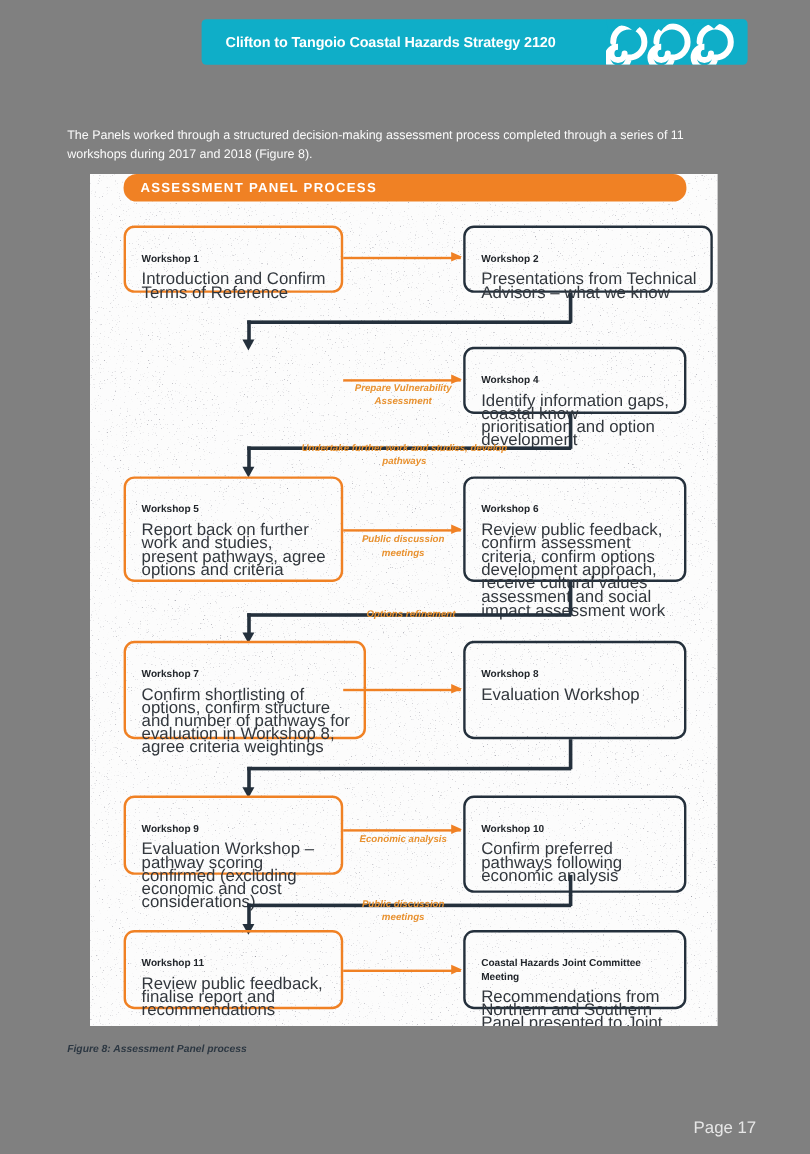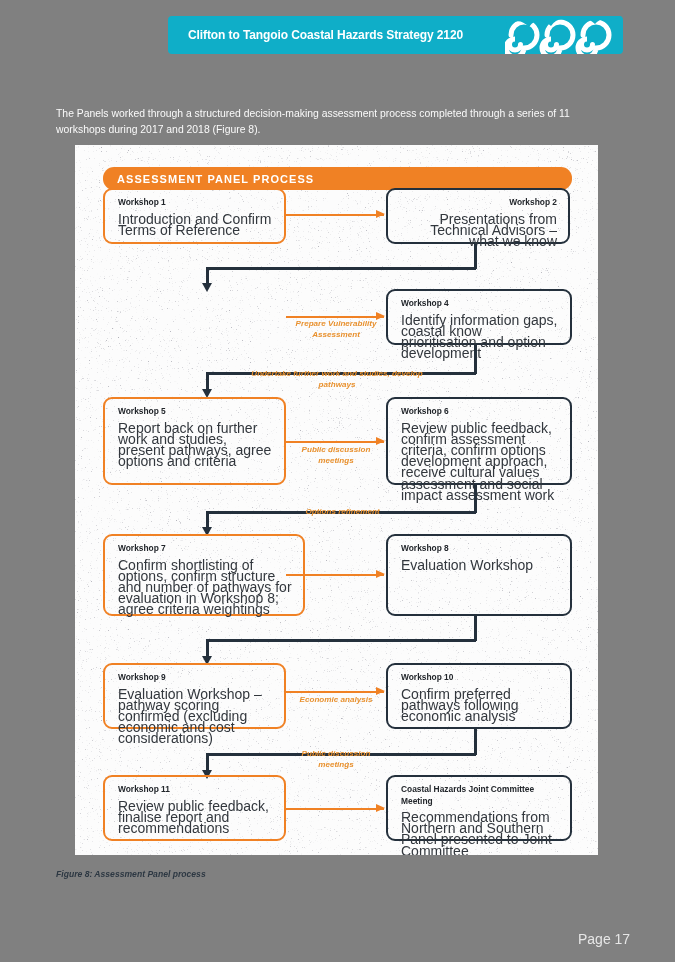--- a/index.html
+++ b/index.html
@@ -56,40 +56,40 @@
     overflow: hidden;
   }
   .speckle {
     position: absolute; inset: 0;
     opacity: .85;
     pointer-events: none;
   }
 
   .title-bar {
     position: absolute;
-    left: 28px; top: 22px;
+    left: 28px; top: 0;
     width: 469px; height: 23px;
     background: #F08124;
     border-radius: 11px;
     display: flex; align-items: center;
   }
   .title-bar span {
     color: #ffffff;
     font-size: 11px;
     font-weight: bold;
     letter-spacing: 1.05px;
     margin-left: 14px;
   }
 
   
   .box {
     position: absolute;
     border-radius: 9px;
     background: transparent;
-    padding: 7px 11px 8px 13px;
+    padding: 20px 11px 8px 13px;
   }
   .box.left  { border: 2.2px solid #F08124; }
   .box.right { border: 2.2px solid #24303C; }
   .box .bt {
     font-size: 8.4px;
     font-weight: bold;
     color: #22262B;
     margin-bottom: 5px;
     line-height: 11.5px;
   }
@@ -185,21 +185,21 @@
 
   <div class="title-bar">
     <span>ASSESSMENT PANEL PROCESS</span>
   </div>
 
   <div class="box left" style="left:28px; top:43px; width:183px; height:56px;">
     <div class="bt">Workshop 1</div>
     <div class="bd">Introduction and Confirm Terms of Reference</div>
   </div>
   <div class="h-arrow" style="left:211px; top:69px; width:98px;"></div>
-  <div class="box right" style="left:311px; top:43px; width:184px; height:56px;text-align:right;">
+  <div class="box right" style="left:311px; top:43px; width:208px; height:56px;">
     <div class="bt">Workshop 2</div>
     <div class="bd">Presentations from Technical Advisors – what we know</div>
   </div>
 
   <div class="nv" style="left:399px; top:99px; height:25px;"></div>
   <div class="nh" style="left:131px; top:122px; width:270px;"></div>
   <div class="nv arrow" style="left:131px; top:122px; height:17px;"></div>
 
   <div class="h-arrow" style="left:211px; top:171px; width:98px;"></div>
   <div class="olabel" style="left:215px; top:174px; width:92px;">Prepare Vulnerability Assessment</div>
@@ -242,21 +242,21 @@
   <div class="nv" style="left:399px; top:471px; height:25px;"></div>
   <div class="nh" style="left:131px; top:494px; width:270px;"></div>
   <div class="nv arrow" style="left:131px; top:494px; height:18px;"></div>
 
   <div class="box left" style="left:28px; top:518px; width:183px; height:66px;">
     <div class="bt">Workshop 9</div>
     <div class="bd">Evaluation Workshop – pathway scoring confirmed (excluding economic and cost considerations)</div>
   </div>
   <div class="h-arrow" style="left:211px; top:546px; width:98px;"></div>
   <div class="olabel" style="left:215px; top:550px; width:92px;">Economic analysis</div>
-  <div class="box right" style="left:311px; top:518px; width:186px; height:66px;">
+  <div class="box right" style="left:311px; top:518px; width:186px; height:81px;">
     <div class="bt">Workshop 10</div>
     <div class="bd">Confirm preferred pathways following economic analysis</div>
   </div>
 
   <div class="nv" style="left:399px; top:584px; height:26px;"></div>
   <div class="nh" style="left:131px; top:608px; width:270px;"></div>
   <div class="nv arrow" style="left:131px; top:608px; height:18px;"></div>
   <div class="olabel" style="left:215px; top:604px; width:92px;">Public discussion meetings</div>
 
   <div class="box left" style="left:28px; top:630px; width:183px; height:66px;">

